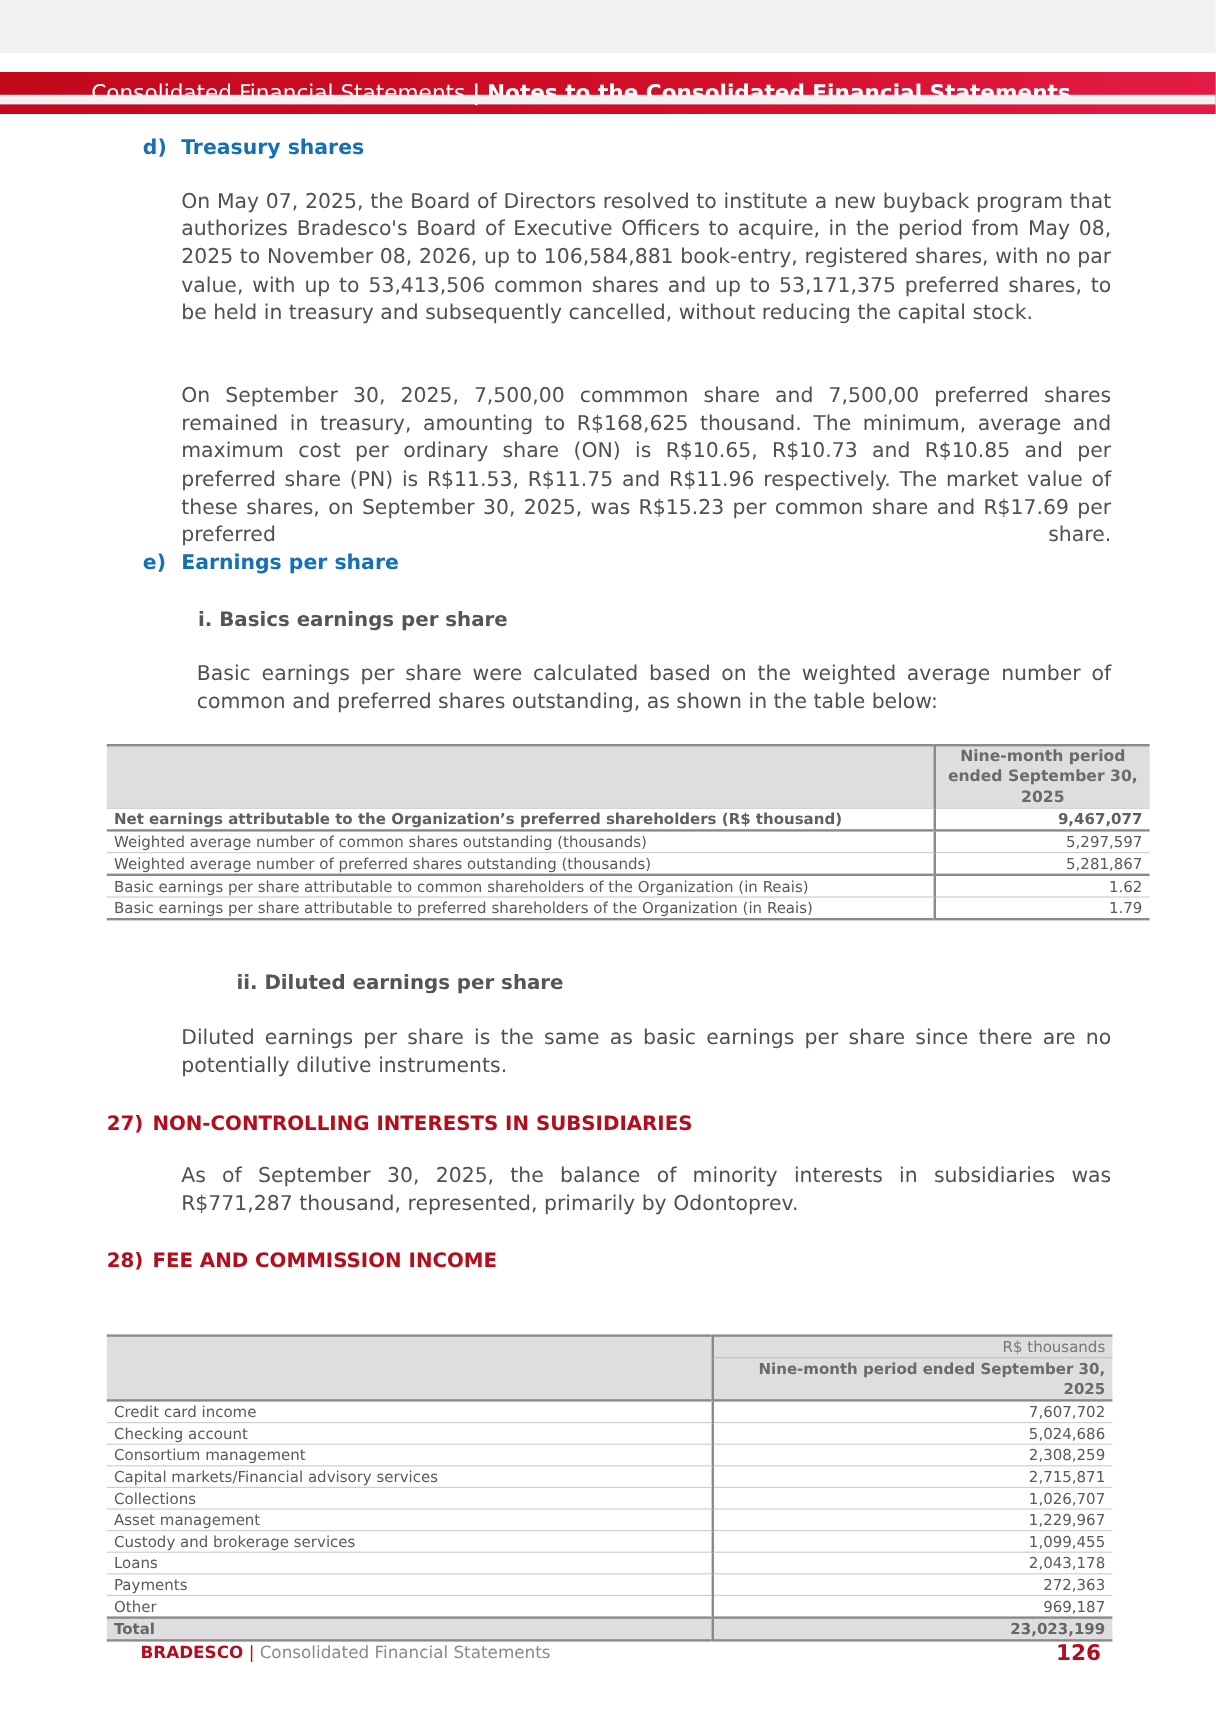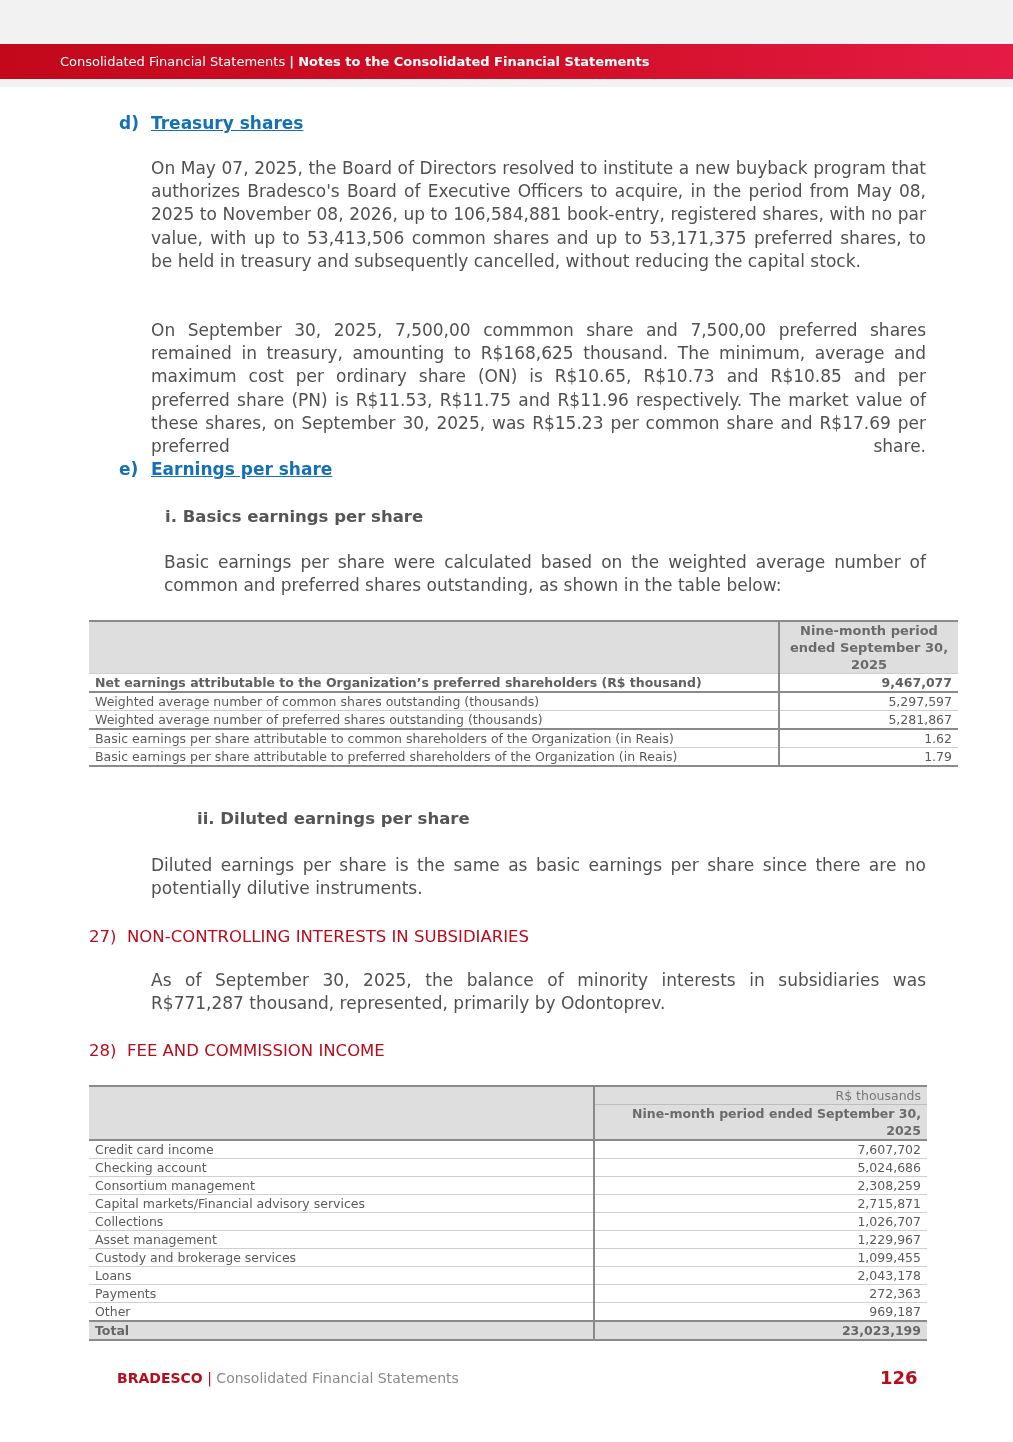--- a/index.html
+++ b/index.html
@@ -2,51 +2,51 @@
 <html><head>
   <meta charset="utf-8">
   <style>
     html, body { margin: 0; padding: 0; }
     body {
       width: 1013px; height: 1442px; background: #ffffff; position: relative; overflow: hidden;
       font-family: "DejaVu Sans", sans-serif; color: #4a4a4a;
     }
     .top-strip { position: absolute; left: 0; top: 0; width: 1013px; height: 44px; background: #f2f2f2; }
     .header-bar {
-      position: absolute; left: 0; top: 44px; width: 1013px; height: 35px;
+      position: absolute; left: 0; top: 60px; width: 1013px; height: 35px;
       background: linear-gradient(90deg, #c3081c 0%, #d10f27 55%, #e51b45 100%);
-      color: #fff; font-size: 13px; line-height: 35px; box-sizing: border-box; padding-left: 60px;
+      color: #fff; font-size: 18px; line-height: 35px; box-sizing: border-box; padding-left: 76px;
       white-space: nowrap;
     }
     .header-bar .bold { font-weight: bold; }
     .under-strip { position: absolute; left: 0; top: 79px; width: 1013px; height: 8px; background: #f2f2f2; }
 
-    .h-blue { position: absolute; color: #1570b5; font-weight: bold; font-size: 17px; text-decoration: underline; }
+    .h-blue { position: absolute; color: #1570b5; font-weight: bold; font-size: 17px; }
     .h-blue .num { display: inline-block; width: 32px; }
     .h-sub { position: absolute; color: #555; font-weight: bold; font-size: 16.5px; }
-    .h-red { position: absolute; color: #b50d1c; font-weight: normal; font-size: 16.5px; }
+    .h-red { position: absolute; color: #b50d1c; font-weight: bold; font-size: 16.5px; }
     .h-red .num { display: inline-block; width: 38px; }
 
     .para {
       position: absolute; font-size: 17px; line-height: 23.2px; color: #505050;
       text-align: justify; margin: 0;
     }
 
     table { border-collapse: collapse; position: absolute; font-size: 12.5px; color: #5a5a5a; }
     td, th { padding: 0 6px; height: 17px; line-height: 17px; }
     .eps-table { left: 89px; top: 620px; width: 869px; border-top: 2px solid #8a8a8a; border-bottom: 2px solid #8a8a8a; }
     .eps-table .hdr td { background: #dedede; }
     .eps-table .hdr .val-h { text-align: center; font-weight: bold; line-height: 17px; height: 51px; padding-top: 0; color: #6a6a6a; font-size: 13px;}
     .eps-table td.val { text-align: right; border-left: 2px solid #8a8a8a; }
     .eps-table .hdr td.val-h { border-left: 2px solid #8a8a8a; }
     .eps-table tr.row td { border-top: 1px solid #cfcfcf; }
     .eps-table tr.sep td { border-top: 2px solid #8a8a8a; }
     .eps-table tr.bold td { font-weight: bold; color: #606060; }
 
-    .fee-table { left: 89px; top: 1085px; width: 838px; border-top: 2px solid #8a8a8a; border-bottom: 2px solid #8a8a8a; }
+    .fee-table { left: 89px; top: 1112px; width: 838px; border-top: 2px solid #8a8a8a; border-bottom: 2px solid #8a8a8a; }
     .fee-table .hdr td { background: #dedede; }
     .fee-table td.val { text-align: right; border-left: 2px solid #8a8a8a; }
     .fee-table .unit { text-align: right; color: #777; }
     .fee-table .period { text-align: right; font-weight: bold; color: #6a6a6a; border-top: 1px solid #bdbdbd; }
     .fee-table tr.row td { border-top: 1px solid #cfcfcf; }
     .fee-table tr.first td { border-top: 2px solid #8a8a8a; }
     .fee-table tr.total td { background: #dedede; font-weight: bold; border-top: 2px solid #8a8a8a; color: #666; }
 
     .footer-left { position: absolute; left: 89px; top: 1370px; font-size: 14px; color: #8a8a8a; margin-left: 28px; }
     .footer-left .brand { color: #b50d1c; font-weight: bold; }

